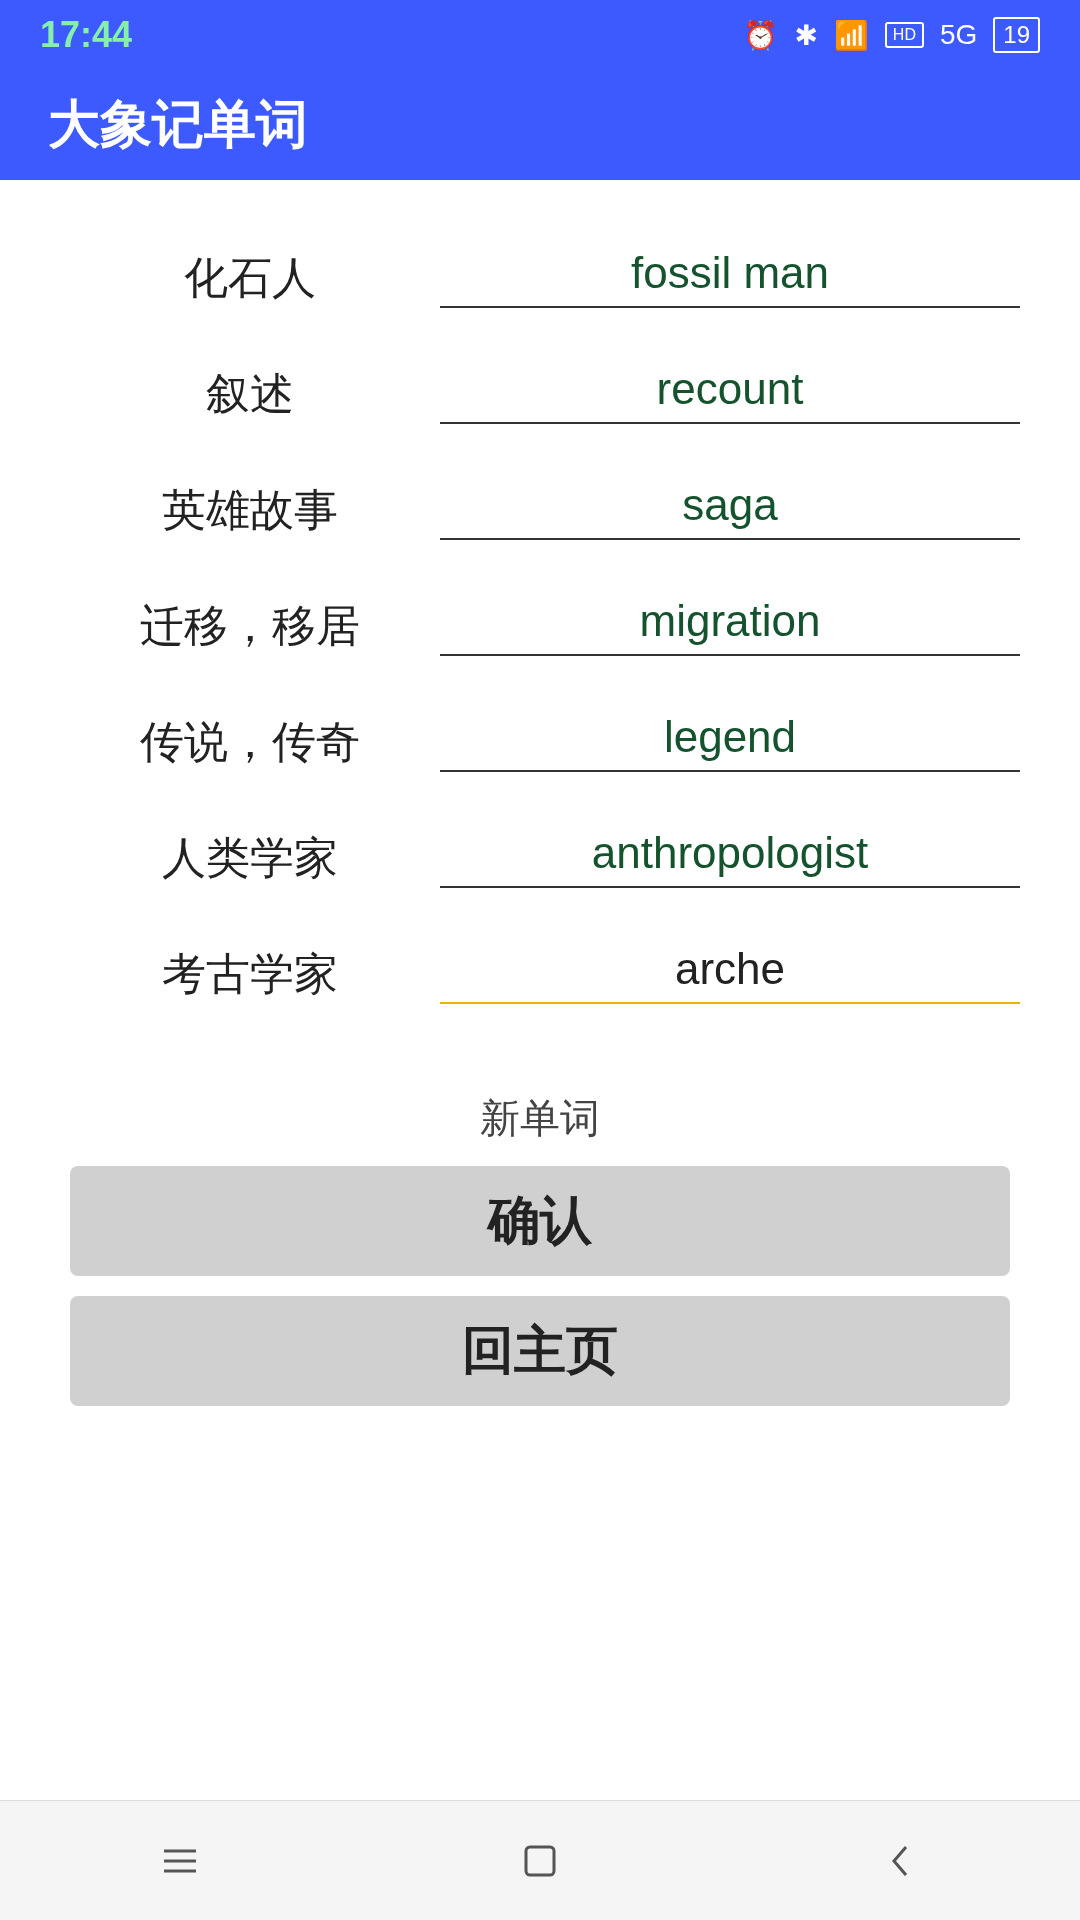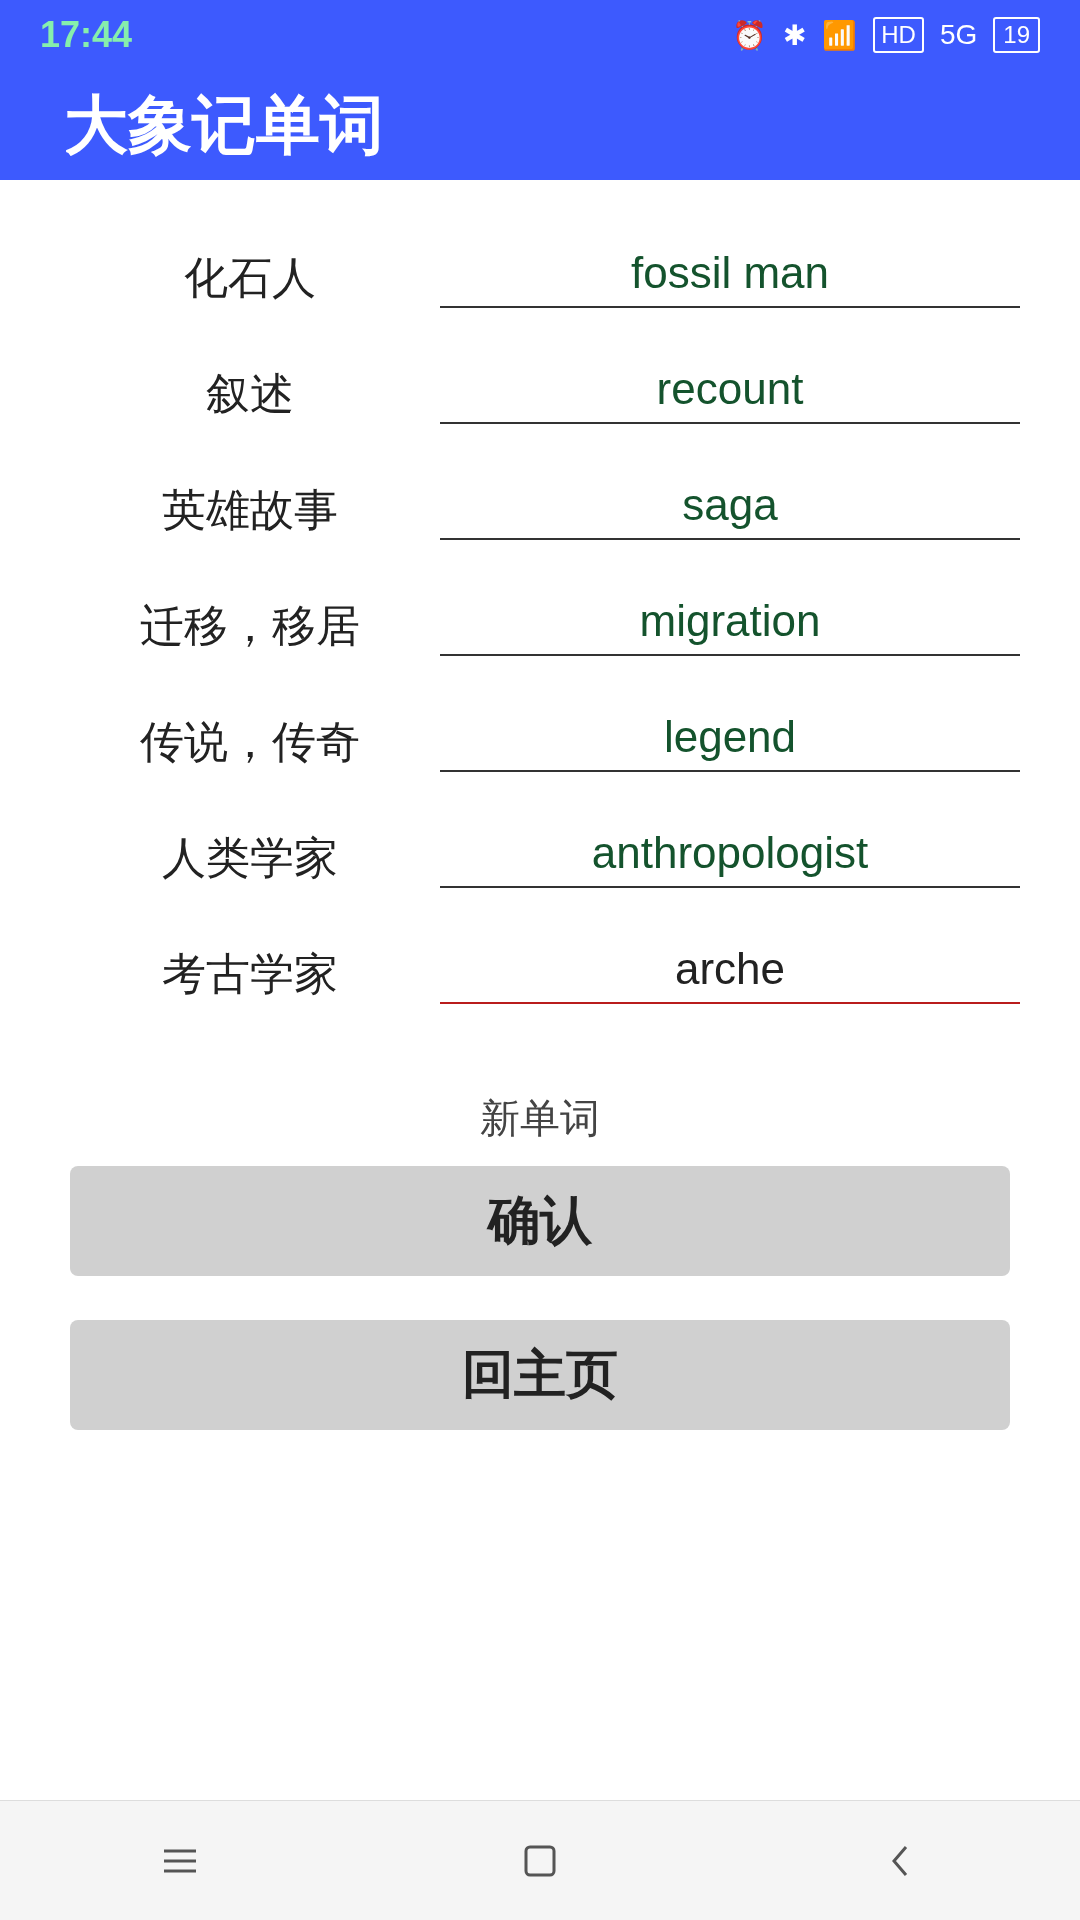--- a/index.html
+++ b/index.html
@@ -49,23 +49,22 @@
       width: 100%;
       height: 110px;
       background: #3d5afe;
       display: flex;
       align-items: center;
       padding: 0 48px;
     }
 
     .app-title {
       color: white;
-      font-size: 64px;
+      font-size: 52px;
       font-weight: bold;
-      margin-left: 16px;
     }
 
     
     .main-content {
       flex: 1;
       background: white;
       padding: 40px 60px;
       display: flex;
       flex-direction: column;
     }
@@ -93,21 +92,21 @@
     .word-english-container {
       flex: 1;
       display: flex;
       align-items: center;
       justify-content: center;
       border-bottom: 2px solid #333;
       padding-bottom: 8px;
     }
 
     .word-english-container.active-input {
-      border-bottom: 2px solid #b91c1c;
+      border-bottom: 2px solid #eab308;
       justify-content: flex-end;
     }
 
     .word-english {
       font-size: 44px;
       color: #14532d;
       text-align: center;
       background: transparent;
       border: none;
       outline: none;
@@ -152,21 +151,21 @@
       cursor: pointer;
       display: flex;
       align-items: center;
       justify-content: center;
     }
 
     .button-section {
       margin-top: 20px;
       display: flex;
       flex-direction: column;
-      gap: 44px;
+      gap: 20px;
       padding: 0 10px;
     }
 
     
     .bottom-nav {
       width: 100%;
       height: 120px;
       background: #f5f5f5;
       display: flex;
       align-items: center;
@@ -205,21 +204,21 @@
   </style>
 </head>
 <body>
 
 <div class="status-bar">
   <span class="status-time">17:44</span>
   <div class="status-icons">
     <span>⏰</span>
     <span>✱</span>
     <span>📶</span>
-    <span style="font-size:24px;border:2px solid white;padding:2px 6px;border-radius:3px;">HD</span>
+    <span style="font-size:16px;border:2px solid white;padding:2px 6px;border-radius:3px;">HD</span>
     <span>5G</span>
     <span style="font-size:24px;border:2px solid white;padding:2px 8px;border-radius:3px;">19</span>
   </div>
 </div>
 
 <div class="app-bar">
   <span class="app-title">大象记单词</span>
 </div>
 
 <div class="main-content">

